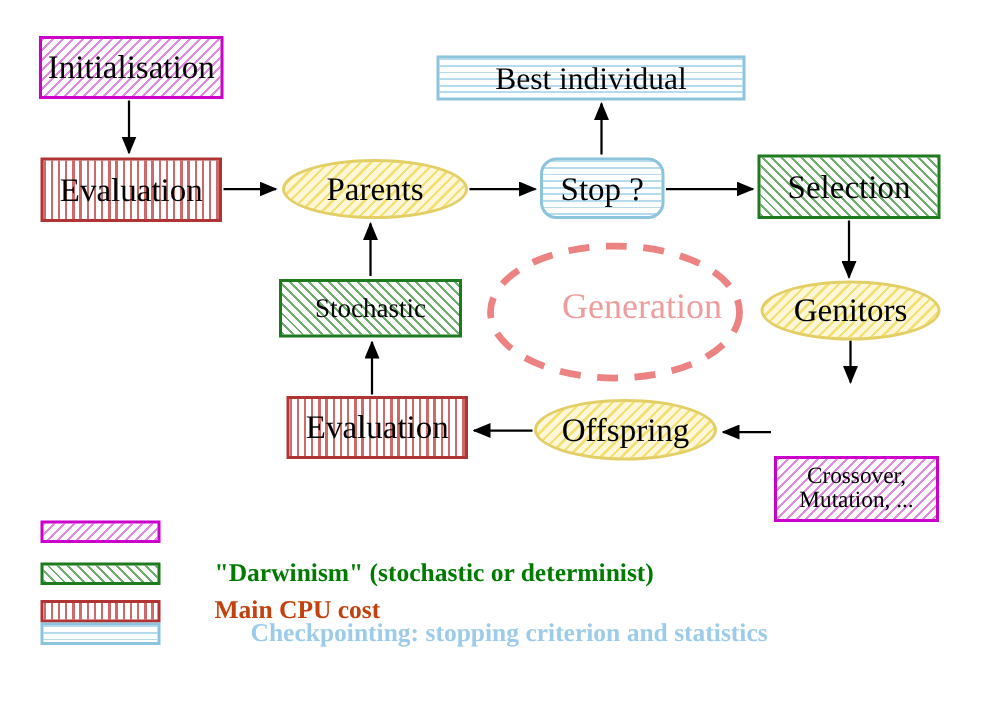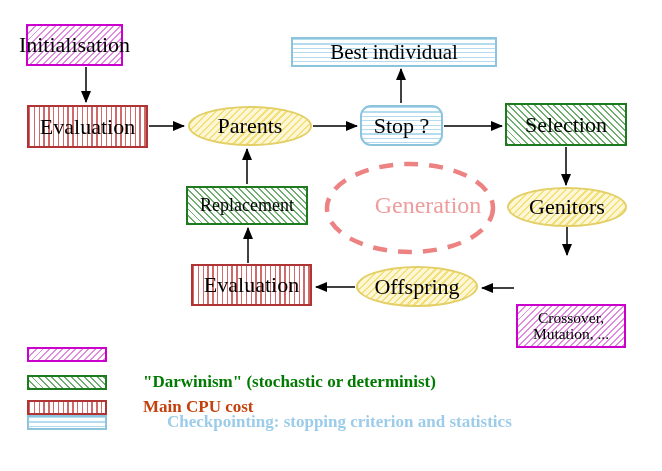--- a/index.html
+++ b/index.html
@@ -71,21 +71,21 @@
       <line x1="444" y1="126" x2="502" y2="126" marker-end="url(#ah)"></line>
       <line x1="566" y1="147" x2="566" y2="185" marker-end="url(#ah)"></line>
       <line x1="567" y1="227" x2="567" y2="255" marker-end="url(#ah)"></line>
       <line x1="514" y1="288" x2="482" y2="288" marker-end="url(#ah)"></line>
       <line x1="355" y1="287" x2="316" y2="287" marker-end="url(#ah)"></line>
       <line x1="248" y1="263" x2="248" y2="228" marker-end="url(#ah)"></line>
       <line x1="247" y1="184" x2="247" y2="149" marker-end="url(#ah)"></line>
     </g>
   </svg>
 
-  <div class="node hatch-magenta fs-xl" style="left:26px;top:24px;width:97px;height:42px;">
+  <div class="node hatch-magenta fs-xl" style="left:26px;top:24px;width:123px;height:42px;">
     <span>Initialisation</span>
   </div>
 
   <div class="node stripe-red fs-xl" style="left:27px;top:105px;width:121px;height:43px;">
     <span>Evaluation</span>
   </div>
 
   <div class="node ellipse-yellow fs-xl" style="left:188px;top:106px;width:124px;height:40px;">
     <span>Parents</span>
   </div>
@@ -113,21 +113,21 @@
 
   <div class="node ellipse-yellow fs-xl" style="left:356px;top:266px;width:122px;height:41px;">
     <span>Offspring</span>
   </div>
 
   <div class="node stripe-red fs-xl" style="left:191px;top:264px;width:121px;height:42px;">
     <span>Evaluation</span>
   </div>
 
   <div class="node hatch-green fs-m" style="left:186px;top:186px;width:122px;height:39px;">
-    <span>Replacement</span>
+    <span>Stochastic</span>
   </div>
 
   <div class="generation-label"><span>Generation</span></div>
 
   <div class="legend-row" style="left:27px;top:347px;">
     <div class="legend-swatch hatch-magenta"></div>
   </div>
 
   <div class="legend-row" style="left:27px;top:372px;">
     <div class="legend-swatch hatch-green"></div>

